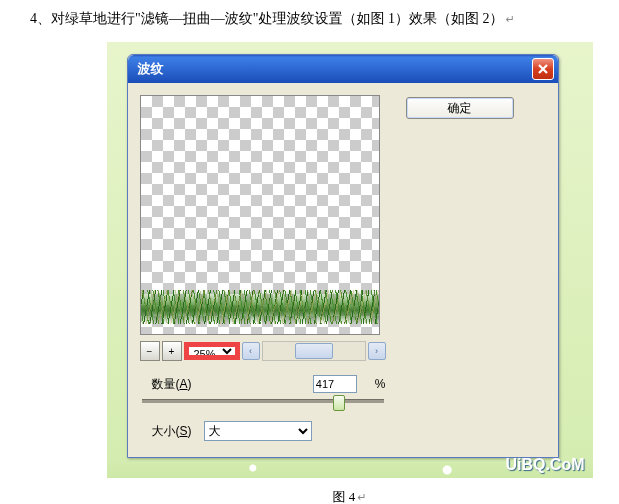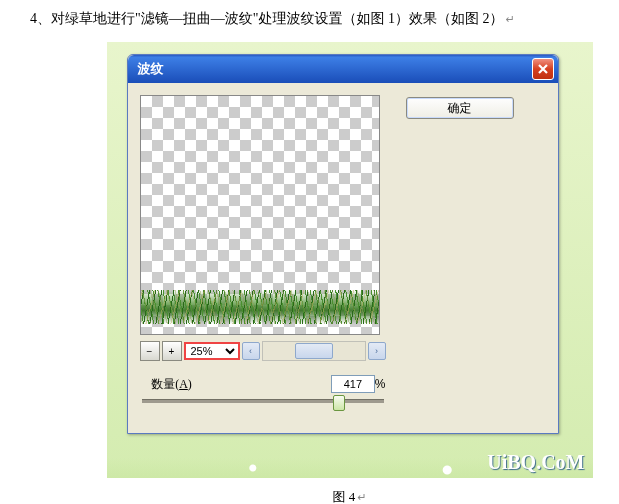--- a/index.html
+++ b/index.html
@@ -31,36 +31,36 @@
   filter: blur(0.3px);
 }
 .grass-band::after { content: ""; position: absolute; inset: 0;
   background:
     repeating-linear-gradient(75deg, transparent 0 1px, #8fa055 1px 2px, transparent 2px 8px),
     repeating-linear-gradient(105deg, transparent 0 1px, #c0b060 1px 2px, transparent 2px 12px);
   opacity: 0.5;
 }
 .zoom-row { display: flex; align-items: center; gap: 2px; margin-bottom: 14px; }
 .sq-btn { width: 18px; height: 18px; background: linear-gradient(#fff,#d8d8d0); border: 1px solid #8a8a80; font-size: 10px; display: flex; align-items: center; justify-content: center; cursor: pointer; font-family: sans-serif; }
-.zoom-select { border: 2px solid #ef4444; background: #fff; height: 18px; font-size: 11px; padding: 0 1px; width: 56px; }
+.zoom-select { border: 5px solid #ef4444; background: #fff; height: 18px; font-size: 11px; padding: 0 1px; width: 56px; }
 .scroll-hint { flex: 1; height: 18px; background: #e8e5d4; border: 1px solid #c0c0b8; display: flex; align-items: center; position: relative; }
 .scroll-thumb { position: absolute; left: 50%; transform: translateX(-50%); width: 36px; height: 14px; background: linear-gradient(#e3eaf5,#c8d6ec); border: 1px solid #8ea8cc; border-radius: 2px; }
 .scroll-arrow { width: 16px; height: 16px; background: linear-gradient(#e3eaf5,#c8d6ec); border: 1px solid #8ea8cc; border-radius: 2px; display: flex; align-items: center; justify-content: center; font-size: 9px; color: #4a6a9a; }
 .param-row { display: flex; align-items: center; margin-bottom: 4px; font-size: 12px; }
-.param-label { width: 64px; font-family: Liberation Serif, serif; }
+.param-label { width: 64px; }
 .param-label u { text-decoration: underline; }
-.param-input { border: 1px solid #7f9db9; width: 38px; height: 16px; font-size: 11px; text-align: center; padding: 0 2px; margin-left: auto; margin-right: 0; background: #fff; }
+.param-input { border: 1px solid #7f9db9; width: 38px; height: 16px; font-size: 11px; text-align: left; padding: 0 2px; margin-left: auto; margin-right: 18px; background: #fff; }
 .percent { font-size: 12px; }
 .slider-track { height: 3px; background: #9e9a8e; margin: 6px 2px 18px 2px; position: relative; border-top: 1px solid #716f64; }
 .slider-handle { position: absolute; top: -5px; width: 10px; height: 14px; background: linear-gradient(#f8fbf2,#cce6a6); border: 1px solid #6a9640; border-radius: 2px; }
 .param-select { border: 1px solid #7f9db9; background: #fff; height: 20px; font-size: 12px; width: 108px; }
 .right-buttons { margin-left: 20px; display: flex; flex-direction: row; gap: 20px; padding-top: 2px; }
 .action-btn { width: 108px; height: 22px; background: linear-gradient(#fefefe,#efeee5); border: 1px solid #8a8a80; border-radius: 3px; font-size: 12px; cursor: pointer; box-shadow: 0 0 0 1px #c8dafc inset; }
 .bottom-deco { position: absolute; bottom: 0; left: 0; right: 0; height: 20px; background: radial-gradient(circle at 30% 50%, #fff 0 3px, transparent 4px), radial-gradient(circle at 70% 60%, #fff 0 4px, transparent 5px), linear-gradient(to bottom, transparent, rgba(200,230,160,0.6)); }
-.watermark { position: absolute; bottom: 4px; right: 8px; font-family: Liberation Serif, serif; font-weight: bold; font-size: 20px; color: #fff; text-shadow: 1px 1px 1px #3a6a8a; }
+.watermark { position: absolute; bottom: 4px; right: 8px; font-family: Liberation Sans, sans-serif; font-weight: bold; font-size: 16px; color: #fff; text-shadow: 1px 1px 1px #3a6a8a; }
 .caption { font-size: 13px; margin-top: 6px; color: #000; }
 </style>
 </head>
 <body>
 
 <div class="instruction-text">
   <span>4、对绿草地进行"滤镜—扭曲—波纹"处理波纹设置（如图 1）效果（如图 2）</span><span class="return-char">↵</span>
 </div>
 
 <div class="figure-container">
@@ -93,20 +93,26 @@
             <div class="scroll-arrow">›</div>
           </div>
           <div class="param-row">
             <span class="param-label"><span>数量(</span><u>A</u><span>)</span></span>
             <input type="text" class="param-input" value="417" style="">
             <span class="percent">%</span>
           </div>
           <div class="slider-track">
             <div class="slider-handle" style="left:79%"></div>
           </div>
+          <div class="param-row">
+            <span class="param-label"><span>大小(</span><u>S</u><span>)</span></span>
+            <select class="param-select">
+              <option>大</option>
+            </select>
+          </div>
         </div>
         <div class="right-buttons">
           <button class="action-btn">确定</button>
         </div>
       </div>
     </div>
     <div class="bottom-deco"></div>
     <div class="watermark">UiBQ.CoM</div>
   </div>
   <div class="caption">

